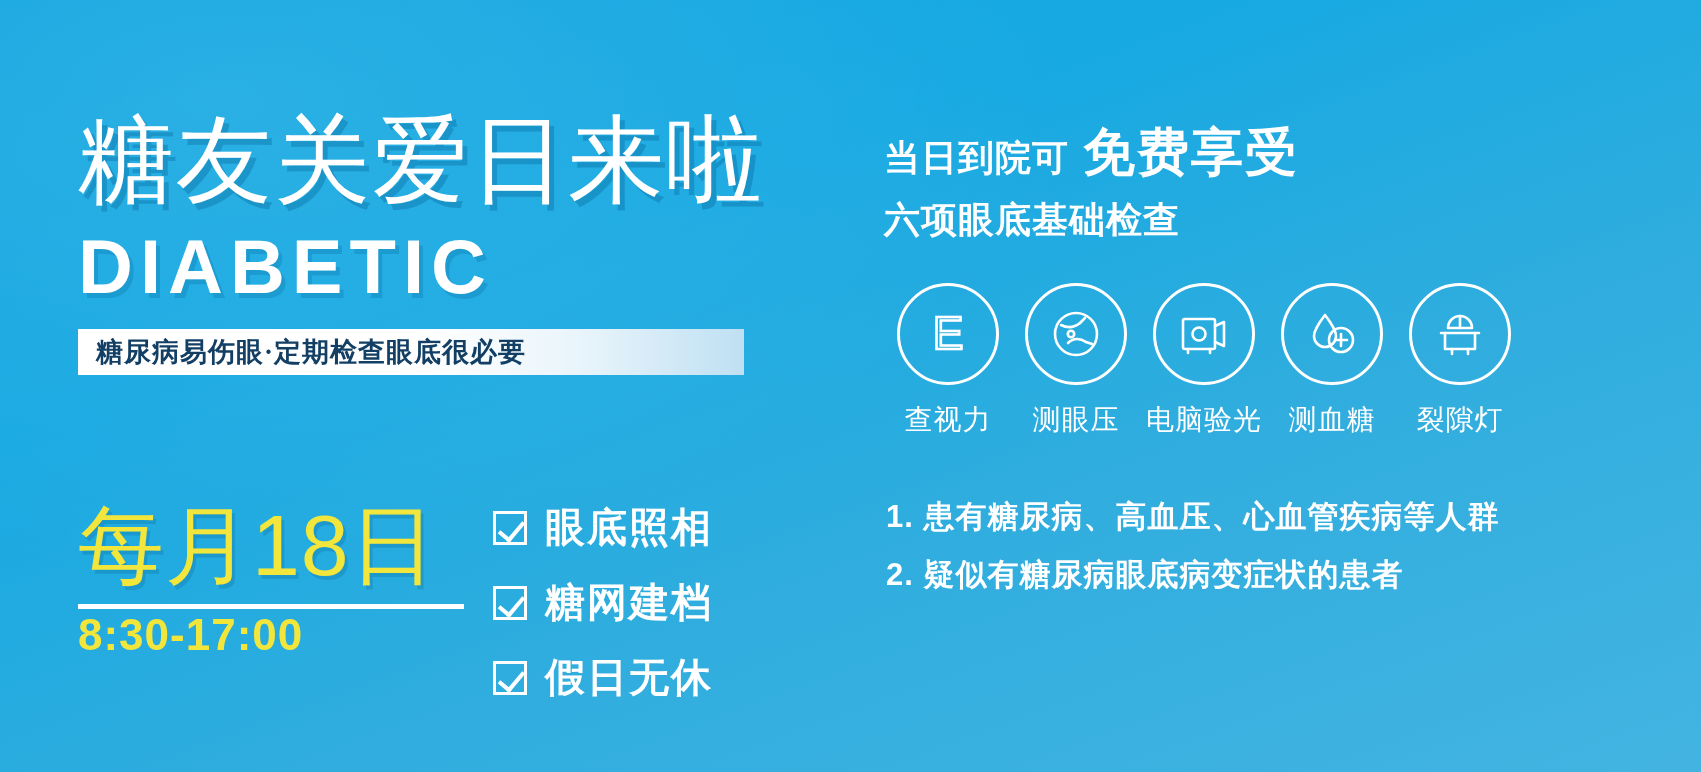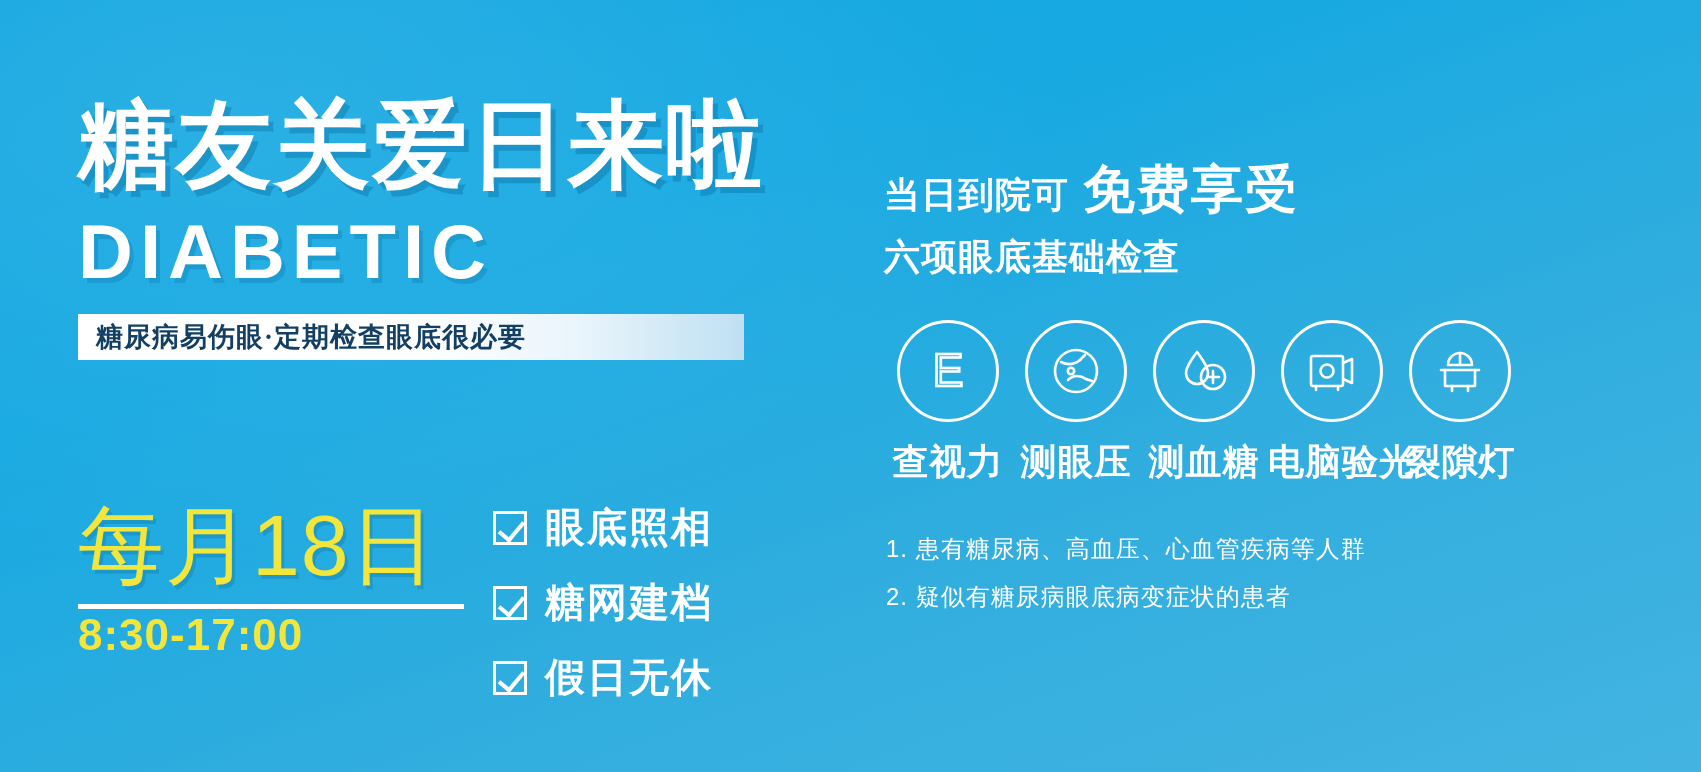--- a/index.html
+++ b/index.html
@@ -16,23 +16,24 @@
   .banner:before{
     content:"";position:absolute;left:-200px;top:-260px;width:1400px;height:900px;
     background:radial-gradient(ellipse at 30% 40%,rgba(255,255,255,0.10) 0%,rgba(255,255,255,0) 62%);
     pointer-events:none;
   }
 
   
   .left{position:absolute;left:78px;top:96px;width:800px;}
 
   .headline{
-    font-size:96px;line-height:1.02;font-weight:700;color:#ffffff;
+    font-size:96px;line-height:1.02;font-weight:400;color:#ffffff;
     letter-spacing:2px;white-space:nowrap;
     text-shadow:5px 6px 0 rgba(0,90,140,0.30);
+    margin-top:15px;
   }
   .diabetic{
     margin-top:20px;
     font-size:76px;line-height:1;font-weight:700;color:#ffffff;
     letter-spacing:7px;
     text-shadow:4px 5px 0 rgba(0,90,140,0.22);
   }
 
   .subbar{
     margin-top:24px;width:666px;height:46px;
@@ -61,47 +62,47 @@
     margin-right:18px;position:relative;flex:0 0 auto;
   }
   .cbox:after{
     content:"";position:absolute;left:8px;top:2px;width:11px;height:21px;
     border-right:4px solid #ffffff;border-bottom:4px solid #ffffff;
     transform:rotate(40deg);
   }
   .checkrow span{font-size:40px;font-weight:700;color:#ffffff;letter-spacing:2px;white-space:nowrap;}
 
   
-  .right{position:absolute;left:884px;top:118px;width:780px;margin-top:37px;}
+  .right{position:absolute;left:884px;top:118px;width:780px;}
 
   .promoline1{display:flex;align-items:baseline;white-space:nowrap;}
   .promo-sm{font-size:36px;font-weight:700;color:#ffffff;letter-spacing:1px;}
   .promo-lg{font-size:52px;font-weight:700;color:#ffffff;letter-spacing:2px;margin-left:14px;}
 
   .promoline2{display:flex;align-items:baseline;white-space:nowrap;margin-top:8px;}
   .promo-md{font-size:36px;font-weight:700;color:#ffffff;letter-spacing:1px;}
   .price{
     font-size:29px;font-weight:700;color:#f4e83e;letter-spacing:0px;margin-left:18px;
     text-decoration:line-through;text-decoration-thickness:3px;
   }
 
   .icons{position:absolute;left:0px;top:165px;display:flex;}
   .iconcell{width:128px;text-align:center;}
   .circle{
     width:102px;height:102px;border-radius:50%;border:3px solid #ffffff;
     margin:0 auto;display:flex;align-items:center;justify-content:center;box-sizing:border-box;
   }
   .circle svg{display:block;}
   .iconlabel{
-    margin-top:16px;font-size:36px;color:#ffffff;letter-spacing:1px;white-space:nowrap;font-weight:700;
+    margin-top:16px;font-size:28px;color:#ffffff;letter-spacing:1px;white-space:nowrap;font-weight:400;
   }
 
   .notes{position:absolute;left:2px;top:378px;}
   .note{
-    font-size:24px;color:#ffffff;letter-spacing:1px;white-space:nowrap;margin-bottom:16px;font-weight:400;
+    font-size:31px;color:#ffffff;letter-spacing:1px;white-space:nowrap;margin-bottom:16px;font-weight:700;
   }
 </style>
 </head>
 <body>
 
 <div class="banner">
 
   <div class="left">
     <div class="headline">糖友关爱日来啦</div>
     <div class="diabetic">DIABETIC</div>
@@ -165,39 +166,39 @@
             <path d="M33 18 L38 13"></path>
             <path d="M39 37 L45 39"></path>
             <circle cx="24" cy="29" r="3.2"></circle>
           </svg>
         </div>
         <div class="iconlabel">测眼压</div>
       </div>
 
       <div class="iconcell">
         <div class="circle">
-          <svg width="58" height="58" viewBox="0 0 58 58" fill="none" stroke="#ffffff" stroke-width="2.6" stroke-linecap="round" stroke-linejoin="round">
-            <path d="M22 10 C22 10, 11 24, 11 31 A11 11 0 0 0 33 31 C33 24, 22 10, 22 10 Z"></path>
-            <circle cx="38" cy="35" r="12"></circle>
-            <path d="M38 29 L38 41 M32 35 L44 35"></path>
-          </svg>
-        </div>
-        <div class="iconlabel">测血糖</div>
-      </div>
-
-      <div class="iconcell">
-        <div class="circle">
           <svg width="60" height="56" viewBox="0 0 60 56" fill="none" stroke="#ffffff" stroke-width="2.6" stroke-linecap="round" stroke-linejoin="round">
             <rect x="9" y="13" width="32" height="30" rx="2"></rect>
             <circle cx="25" cy="28" r="6.5"></circle>
             <path d="M41 20 L50 16 L50 40 L41 36"></path>
             <path d="M14 43 L14 47 M36 43 L36 47"></path>
           </svg>
         </div>
         <div class="iconlabel">电脑验光</div>
+      </div>
+
+      <div class="iconcell">
+        <div class="circle">
+          <svg width="58" height="58" viewBox="0 0 58 58" fill="none" stroke="#ffffff" stroke-width="2.6" stroke-linecap="round" stroke-linejoin="round">
+            <path d="M22 10 C22 10, 11 24, 11 31 A11 11 0 0 0 33 31 C33 24, 22 10, 22 10 Z"></path>
+            <circle cx="38" cy="35" r="12"></circle>
+            <path d="M38 29 L38 41 M32 35 L44 35"></path>
+          </svg>
+        </div>
+        <div class="iconlabel">测血糖</div>
       </div>
 
       <div class="iconcell">
         <div class="circle">
           <svg width="60" height="56" viewBox="0 0 60 56" fill="none" stroke="#ffffff" stroke-width="2.6" stroke-linecap="round" stroke-linejoin="round">
             <path d="M18 22 A12 12 0 0 1 42 22 Z"></path>
             <path d="M30 10 L30 22"></path>
             <path d="M11 27 L49 27"></path>
             <path d="M15 27 L15 43 L45 43 L45 27"></path>
             <path d="M22 43 L22 48 M38 43 L38 48"></path>

